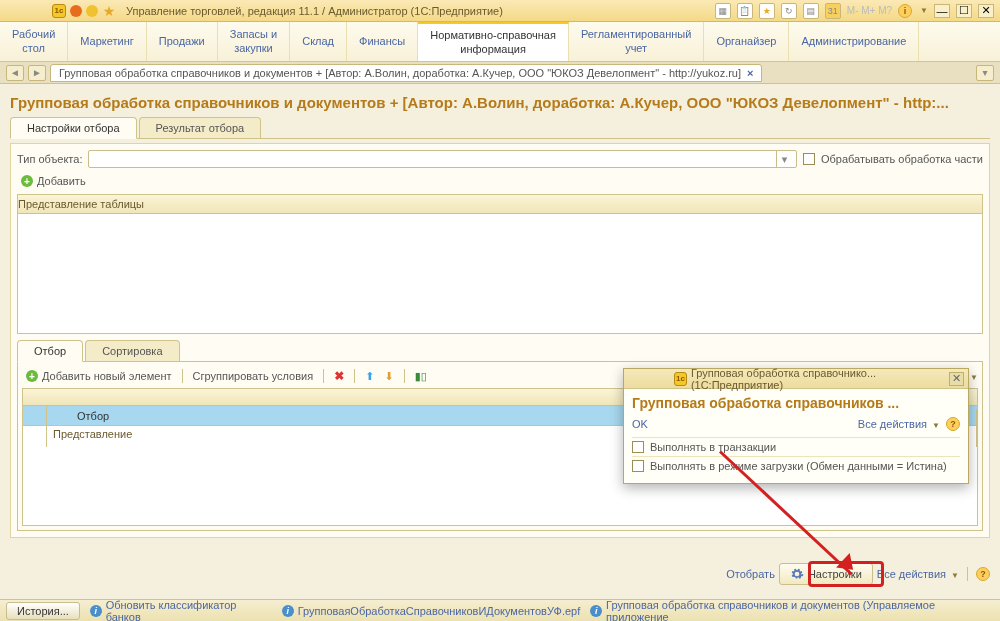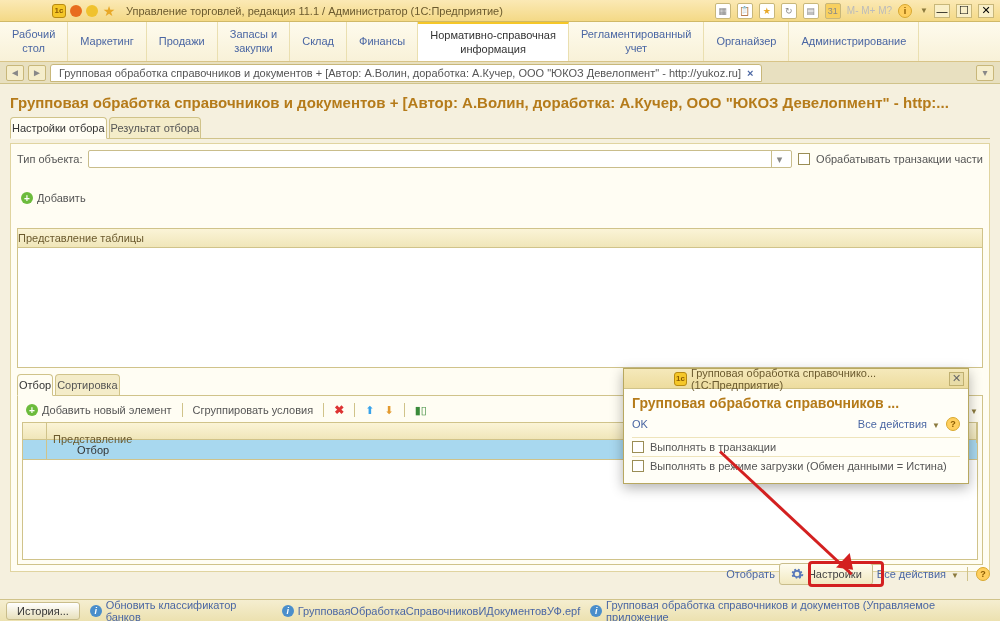--- a/index.html
+++ b/index.html
@@ -71,37 +71,37 @@
     padding:6px 10px;
   }
   .big-title {
     color:#b57b1a;
     font-size:15px;
     font-weight:bold;
     padding:4px 0 6px;
   }
   .inner-tabs { display:flex;gap:0;border-bottom:1px solid #d0c38a;margin-bottom:4px;}
   .inner-tab {
-    padding:4px 1px;
+    padding:4px 16px;
     background:#f4ecc9;
     border:1px solid #d0c38a;
     border-bottom:none;
     border-radius:4px 4px 0 0;
     margin-right:2px;
     color:#555;
     cursor:pointer;
     font-size:11px;
   }
   .inner-tab.active { background:#fffdf3;border-bottom:1px solid #fffdf3;margin-bottom:-1px;color:#333;}
   .panel {
     border:1px solid #e0d4a0;
     background:#fffdf3;
     padding:6px;
   }
-  .row { display:flex;align-items:center;gap:6px;margin-bottom:23px;}
+  .row { display:flex;align-items:center;gap:6px;margin-bottom:6px;}
   .label { color:#555;white-space:nowrap;}
   .textfield {
     flex:1;
     height:18px;
     background:#fff;
     border:1px solid #c9bd8b;
     border-radius:2px;
     display:flex;
     align-items:center;
     padding:0 4px;
@@ -184,21 +184,21 @@
     background:#fffdf3;
     padding:4px;
   }
   .sub-tool-row { display:flex;align-items:center;gap:2px;padding:2px 0 4px;}
   .filter-table-head {
     background:linear-gradient(#fbf4d7,#f0e6b9);
     border:1px solid #d0c38a;
     height:18px;
     display:flex;
   }
-  .fth-cell { border-right:1px solid #d0c38a;padding:10px 6px;color:#6b5a2e;}
+  .fth-cell { border-right:1px solid #d0c38a;padding:19px 6px;color:#6b5a2e;margin-top:20px;}
   .fth-cell:first-child { width:24px;}
   .filter-row {
     display:flex;
     height:20px;
     background:#a8d8ef;
     border:1px solid #d0c38a;
     border-top:none;
     align-items:center;
   }
   .fr-cell1 { width:24px;border-right:1px solid #d0c38a;height:100%;}
@@ -312,21 +312,21 @@
     <div class="inner-tab">Результат отбора</div>
   </div>
 
   <div class="panel">
     <div class="row">
       <span class="label">Тип объекта:</span>
       <div class="textfield">
         <span class="dd-btn">▾</span>
       </div>
       <span class="checkbox"></span>
-      <span class="label">Обрабатывать транзакции части</span>
+      <span class="label">Обрабатывать обработка части</span>
     </div>
 
     <div class="row">
       <span class="tool-btn">
         <span class="add-icon">+</span>
         <span>Добавить</span>
       </span>
     </div>
 
     <div class="table-head">

